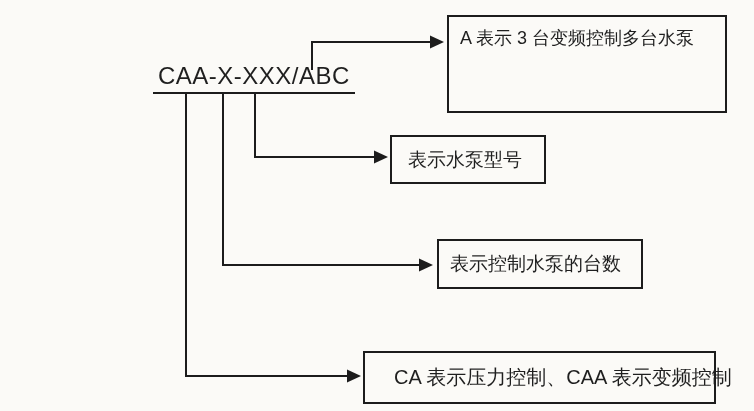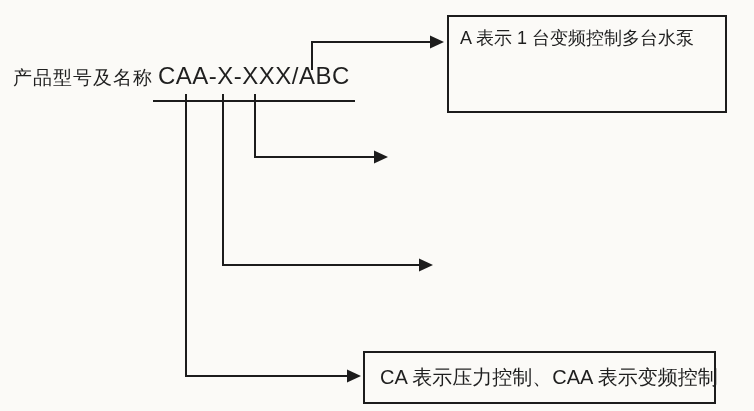--- a/index.html
+++ b/index.html
@@ -35,21 +35,21 @@
     letter-spacing:1px;
     white-space:nowrap;
   }
   .model-code{
     position:absolute;
     left:153px;
     top:62px;
     font-size:24px;
     font-weight:500;
     letter-spacing:0.5px;
-    padding:0 5px 10px 5px;
+    padding:0 5px 2px 5px;
     border-bottom:2px solid var(--line);
     white-space:nowrap;
   }
   .box{
     position:absolute;
     border:2px solid var(--line);
     background:var(--background);
     box-sizing:border-box;
     font-size:19px;
     white-space:nowrap;
@@ -70,21 +70,21 @@
   .box-pump-count{
     left:437px;top:239px;
     width:206px;height:50px;
     display:flex;align-items:center;
     padding-left:11px;
   }
   .box-control-type{
     left:363px;top:351px;
     width:353px;height:53px;
     display:flex;align-items:center;
-    padding-left:15px;
+    padding-left:29px;
     font-size:20px;
   }
 </style>
 </head>
 <body>
 
 <div class="canvas">
 
   <svg class="connectors" viewBox="0 0 754 411" xmlns="http://www.w3.org/2000/svg">
 
@@ -94,25 +94,26 @@
     <path d="M255 94 V157 H374" fill="none" stroke="#1c1c1c" stroke-width="2"></path>
     <polygon points="388,157 374,150.5 374,163.5" fill="#1c1c1c"></polygon>
 
     <path d="M223 94 V265 H419" fill="none" stroke="#1c1c1c" stroke-width="2"></path>
     <polygon points="433,265 419,258.5 419,271.5" fill="#1c1c1c"></polygon>
 
     <path d="M186 94 V376 H347" fill="none" stroke="#1c1c1c" stroke-width="2"></path>
     <polygon points="361,376 347,369.5 347,382.5" fill="#1c1c1c"></polygon>
   </svg>
 
-  <span class="product-label">产品型号及名称</span>
 
   <span class="model-code">CAA-X-XXX/ABC</span>
 
   <div class="box box-abc">
-    <div>A 表示 1 台变频控制多台水泵</div>
+    <div>A 表示 3 台变频控制多台水泵</div>
   </div>
 
+  <div class="box box-pump-model">表示水泵型号</div>
 
+  <div class="box box-pump-count">表示控制水泵的台数</div>
 
   <div class="box box-control-type">CA 表示压力控制、CAA 表示变频控制</div>
 
 </div>
 
 </body></html>

